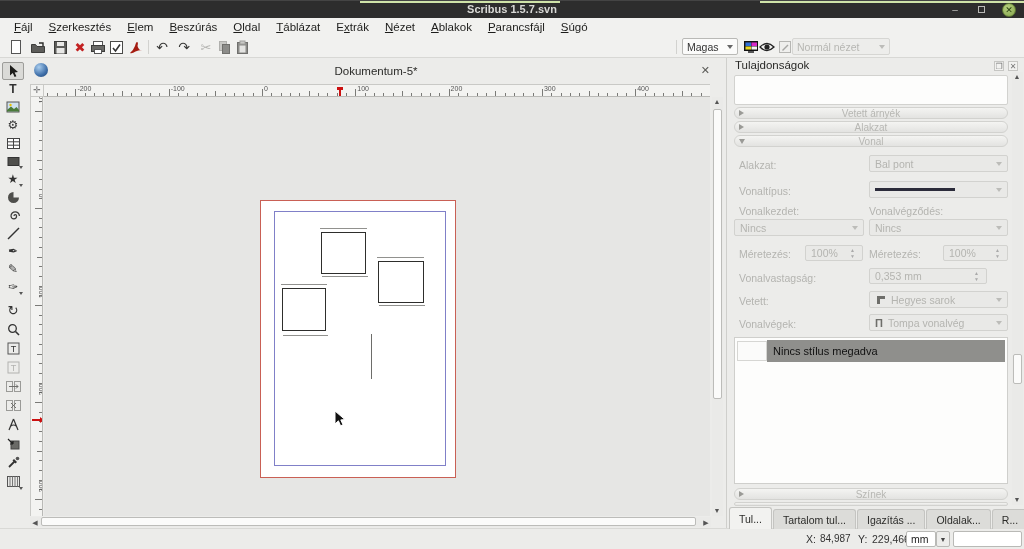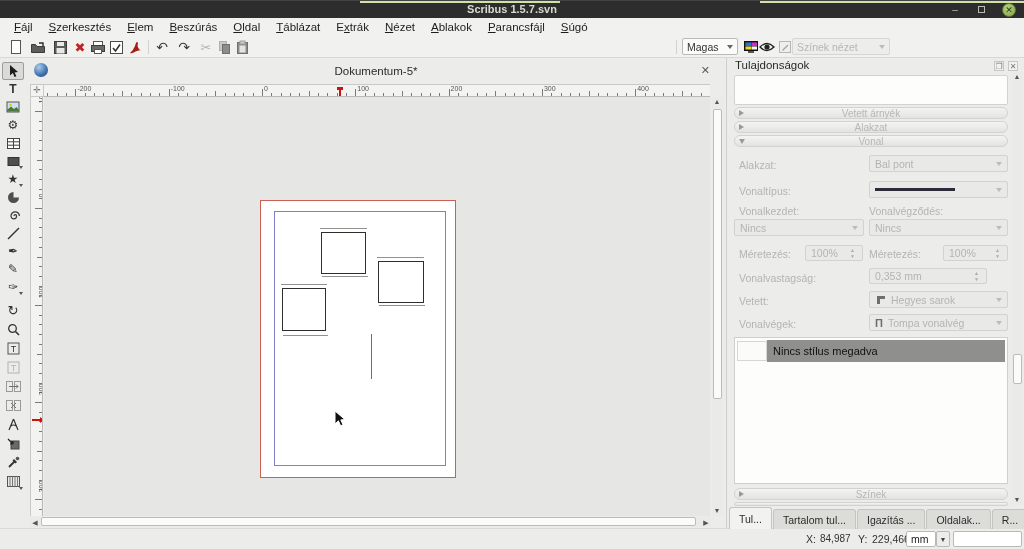--- a/index.html
+++ b/index.html
@@ -229,21 +229,21 @@
           <circle cx="8" cy="6" r="2.6" fill="#222"></circle>
         </svg>
       </span>
     <span class="tbtn" style="left:775px">
         <svg width="14" height="14">
           <rect x="1.5" y="1.5" width="11" height="11" fill="#efefed" stroke="#b6b6b3"></rect>
           <path d="M4 10 L9.5 4.5 L10.5 5.5 L5 11 Z" fill="#a8a8a5"></path>
         </svg>
       </span>
     <span class="combo disabled" style="left:792px;top:1px;width:98px">
-        <span>Színek nézet</span>
+        <span>Normál nézet</span>
         <span class="arr"></span>
       </span>
   </div>
 
   <div id="tools" class="abs">
     <div class="tool active">
         <svg width="12" height="14">
           <path d="M3,1 L3,11.5 L5.8,9 L7.6,13 L9.4,12.2 L7.6,8.4 L11,8 Z" fill="#1d1d1b"></path>
         </svg>
       </div>

